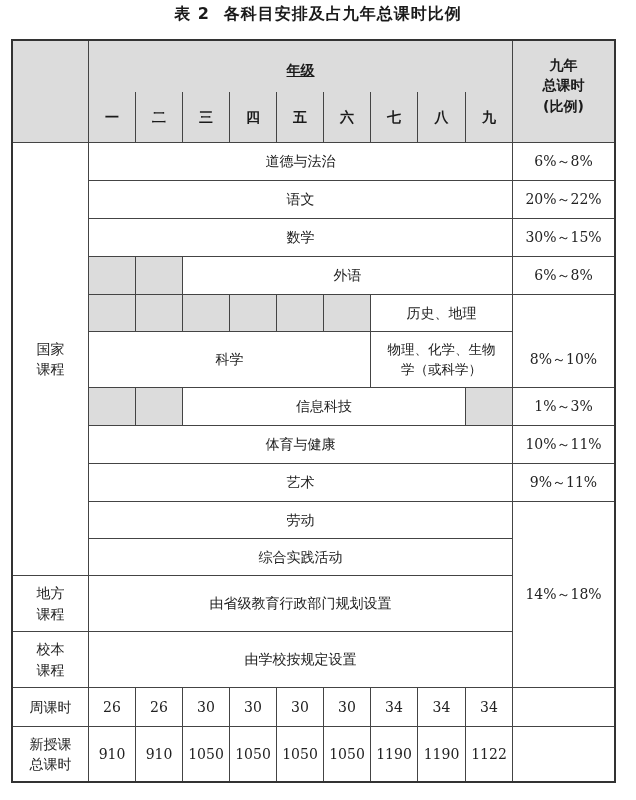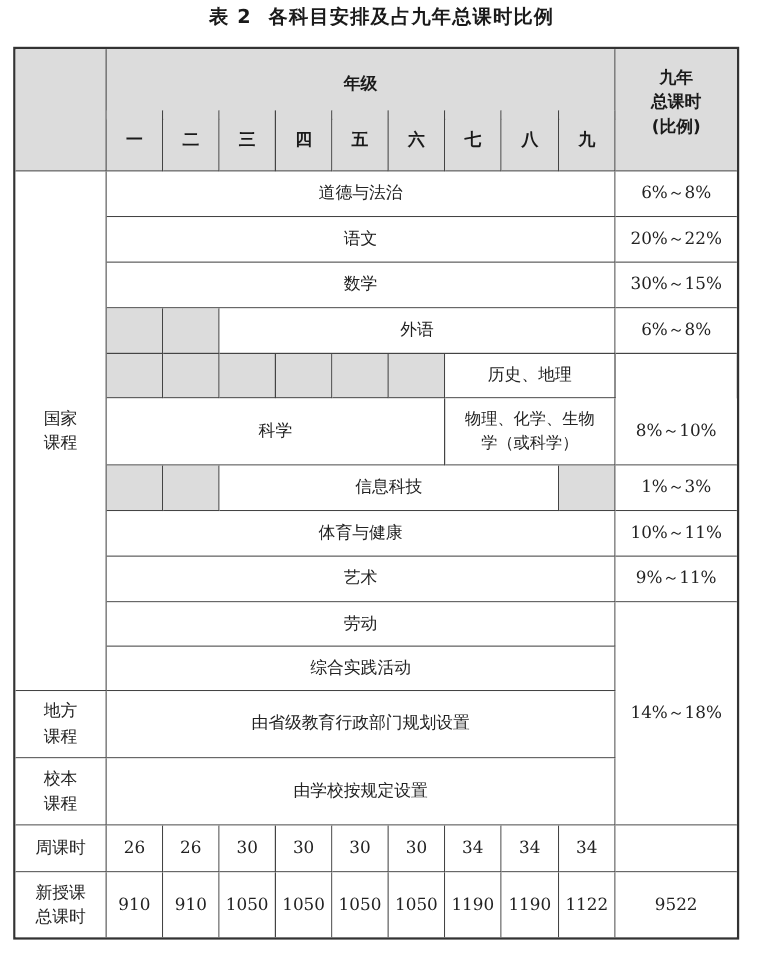--- a/index.html
+++ b/index.html
@@ -70,21 +70,21 @@
 <body>
 
 <div class="title">
   <span class="num">表 2</span><span>各科目安排及占九年总课时比例</span>
 </div>
 
 <div class="table">
 
   <div class="cell hdr" style="left:0;top:0;width:76px;height:102px;"></div>
 
-  <div class="cell hdr" style="left:76px;top:0;width:424px;height:59px;">年级</div>
+  <div class="cell hdr" style="left:76px;top:0;width:424px;height:59px;text-decoration:underline;">年级</div>
 
   <div class="cell hdr" style="left:76px;top:51px;width:47px;height:51px;">一</div>
   <div class="cell hdr" style="left:123px;top:51px;width:47px;height:51px;">二</div>
   <div class="cell hdr" style="left:170px;top:51px;width:47px;height:51px;">三</div>
   <div class="cell hdr" style="left:217px;top:51px;width:47px;height:51px;">四</div>
   <div class="cell hdr" style="left:264px;top:51px;width:47px;height:51px;">五</div>
   <div class="cell hdr" style="left:311px;top:51px;width:47px;height:51px;">六</div>
   <div class="cell hdr" style="left:358px;top:51px;width:47px;height:51px;">七</div>
   <div class="cell hdr" style="left:405px;top:51px;width:48px;height:51px;">八</div>
   <div class="cell hdr" style="left:453px;top:51px;width:47px;height:51px;">九</div>
@@ -177,14 +177,13 @@
   </div>
   <div class="cell nb-b" style="left:76px;top:686px;width:47px;height:54px;">910</div>
   <div class="cell nb-b" style="left:123px;top:686px;width:47px;height:54px;">910</div>
   <div class="cell nb-b" style="left:170px;top:686px;width:47px;height:54px;">1050</div>
   <div class="cell nb-b" style="left:217px;top:686px;width:47px;height:54px;">1050</div>
   <div class="cell nb-b" style="left:264px;top:686px;width:47px;height:54px;">1050</div>
   <div class="cell nb-b" style="left:311px;top:686px;width:47px;height:54px;">1050</div>
   <div class="cell nb-b" style="left:358px;top:686px;width:47px;height:54px;">1190</div>
   <div class="cell nb-b" style="left:405px;top:686px;width:48px;height:54px;">1190</div>
   <div class="cell nb-b" style="left:453px;top:686px;width:47px;height:54px;">1122</div>
-  <div class="cell nb-b nb-r" style="left:500px;top:686px;width:101px;height:54px;">9522</div>
 </div>
 
 </body></html>

